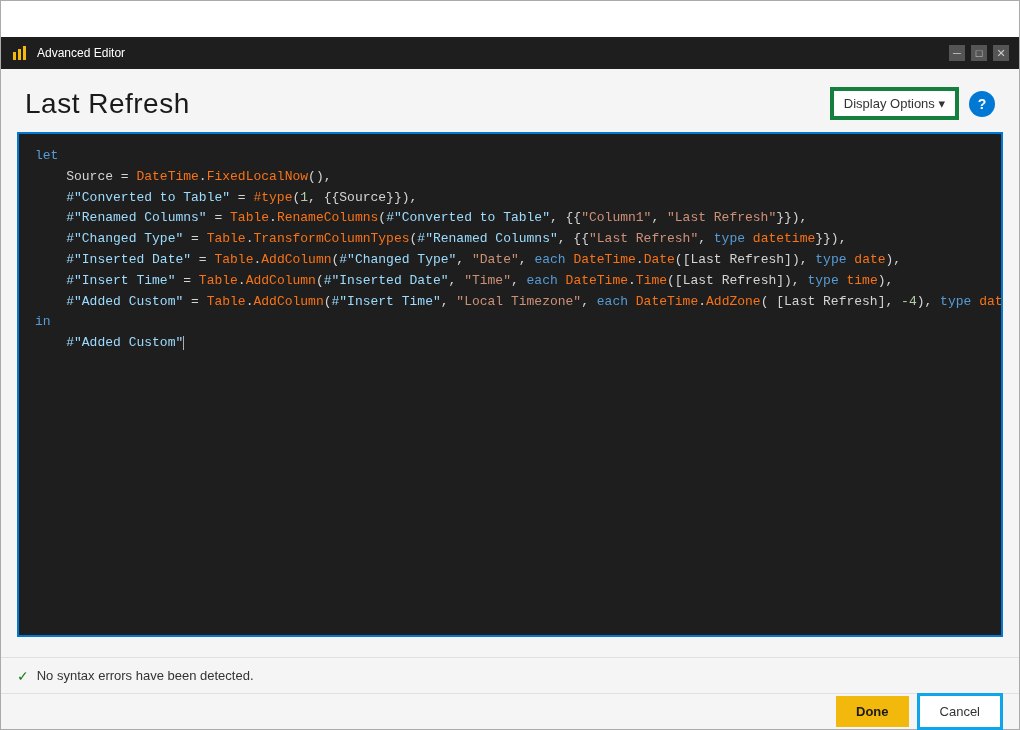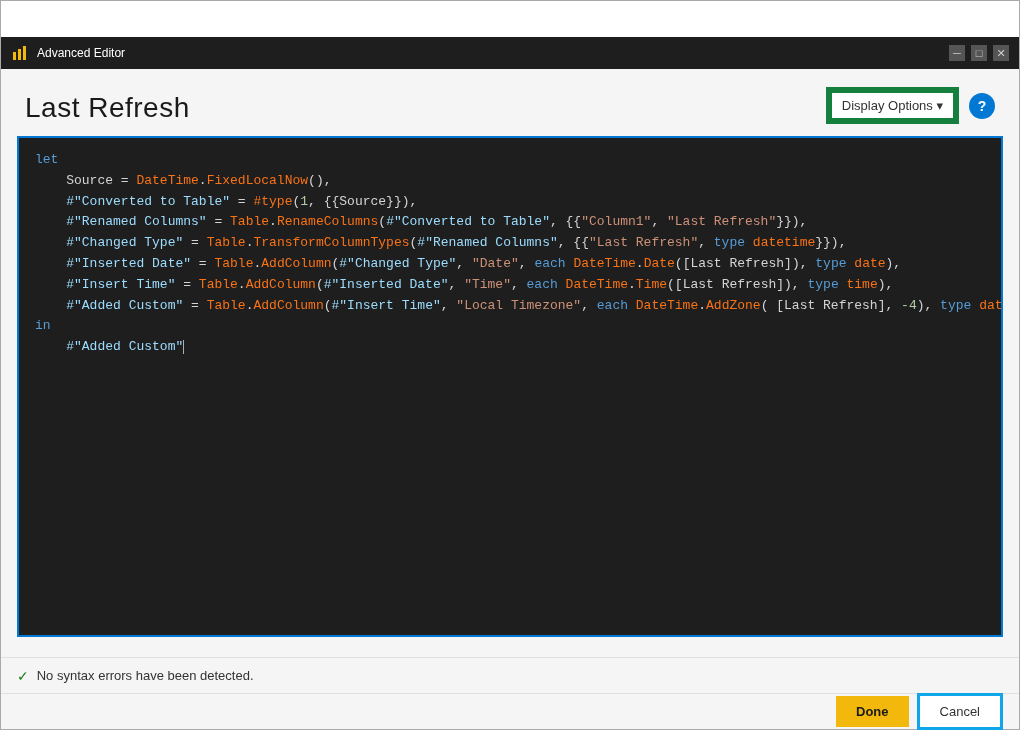--- a/index.html
+++ b/index.html
@@ -88,21 +88,21 @@
       color: #1a1a1a;
       letter-spacing: 0.5px;
     }
     .header-actions {
       display: flex;
       align-items: center;
       gap: 10px;
     }
     .display-options-btn {
       background: #fff;
-      border: 6px solid #15803d;
+      border: 4px solid #15803d;
       padding: 5px 10px;
       font-size: 13px;
       cursor: pointer;
       display: flex;
       align-items: center;
       gap: 4px;
       color: #333;
     }
     .help-btn {
       width: 26px;

